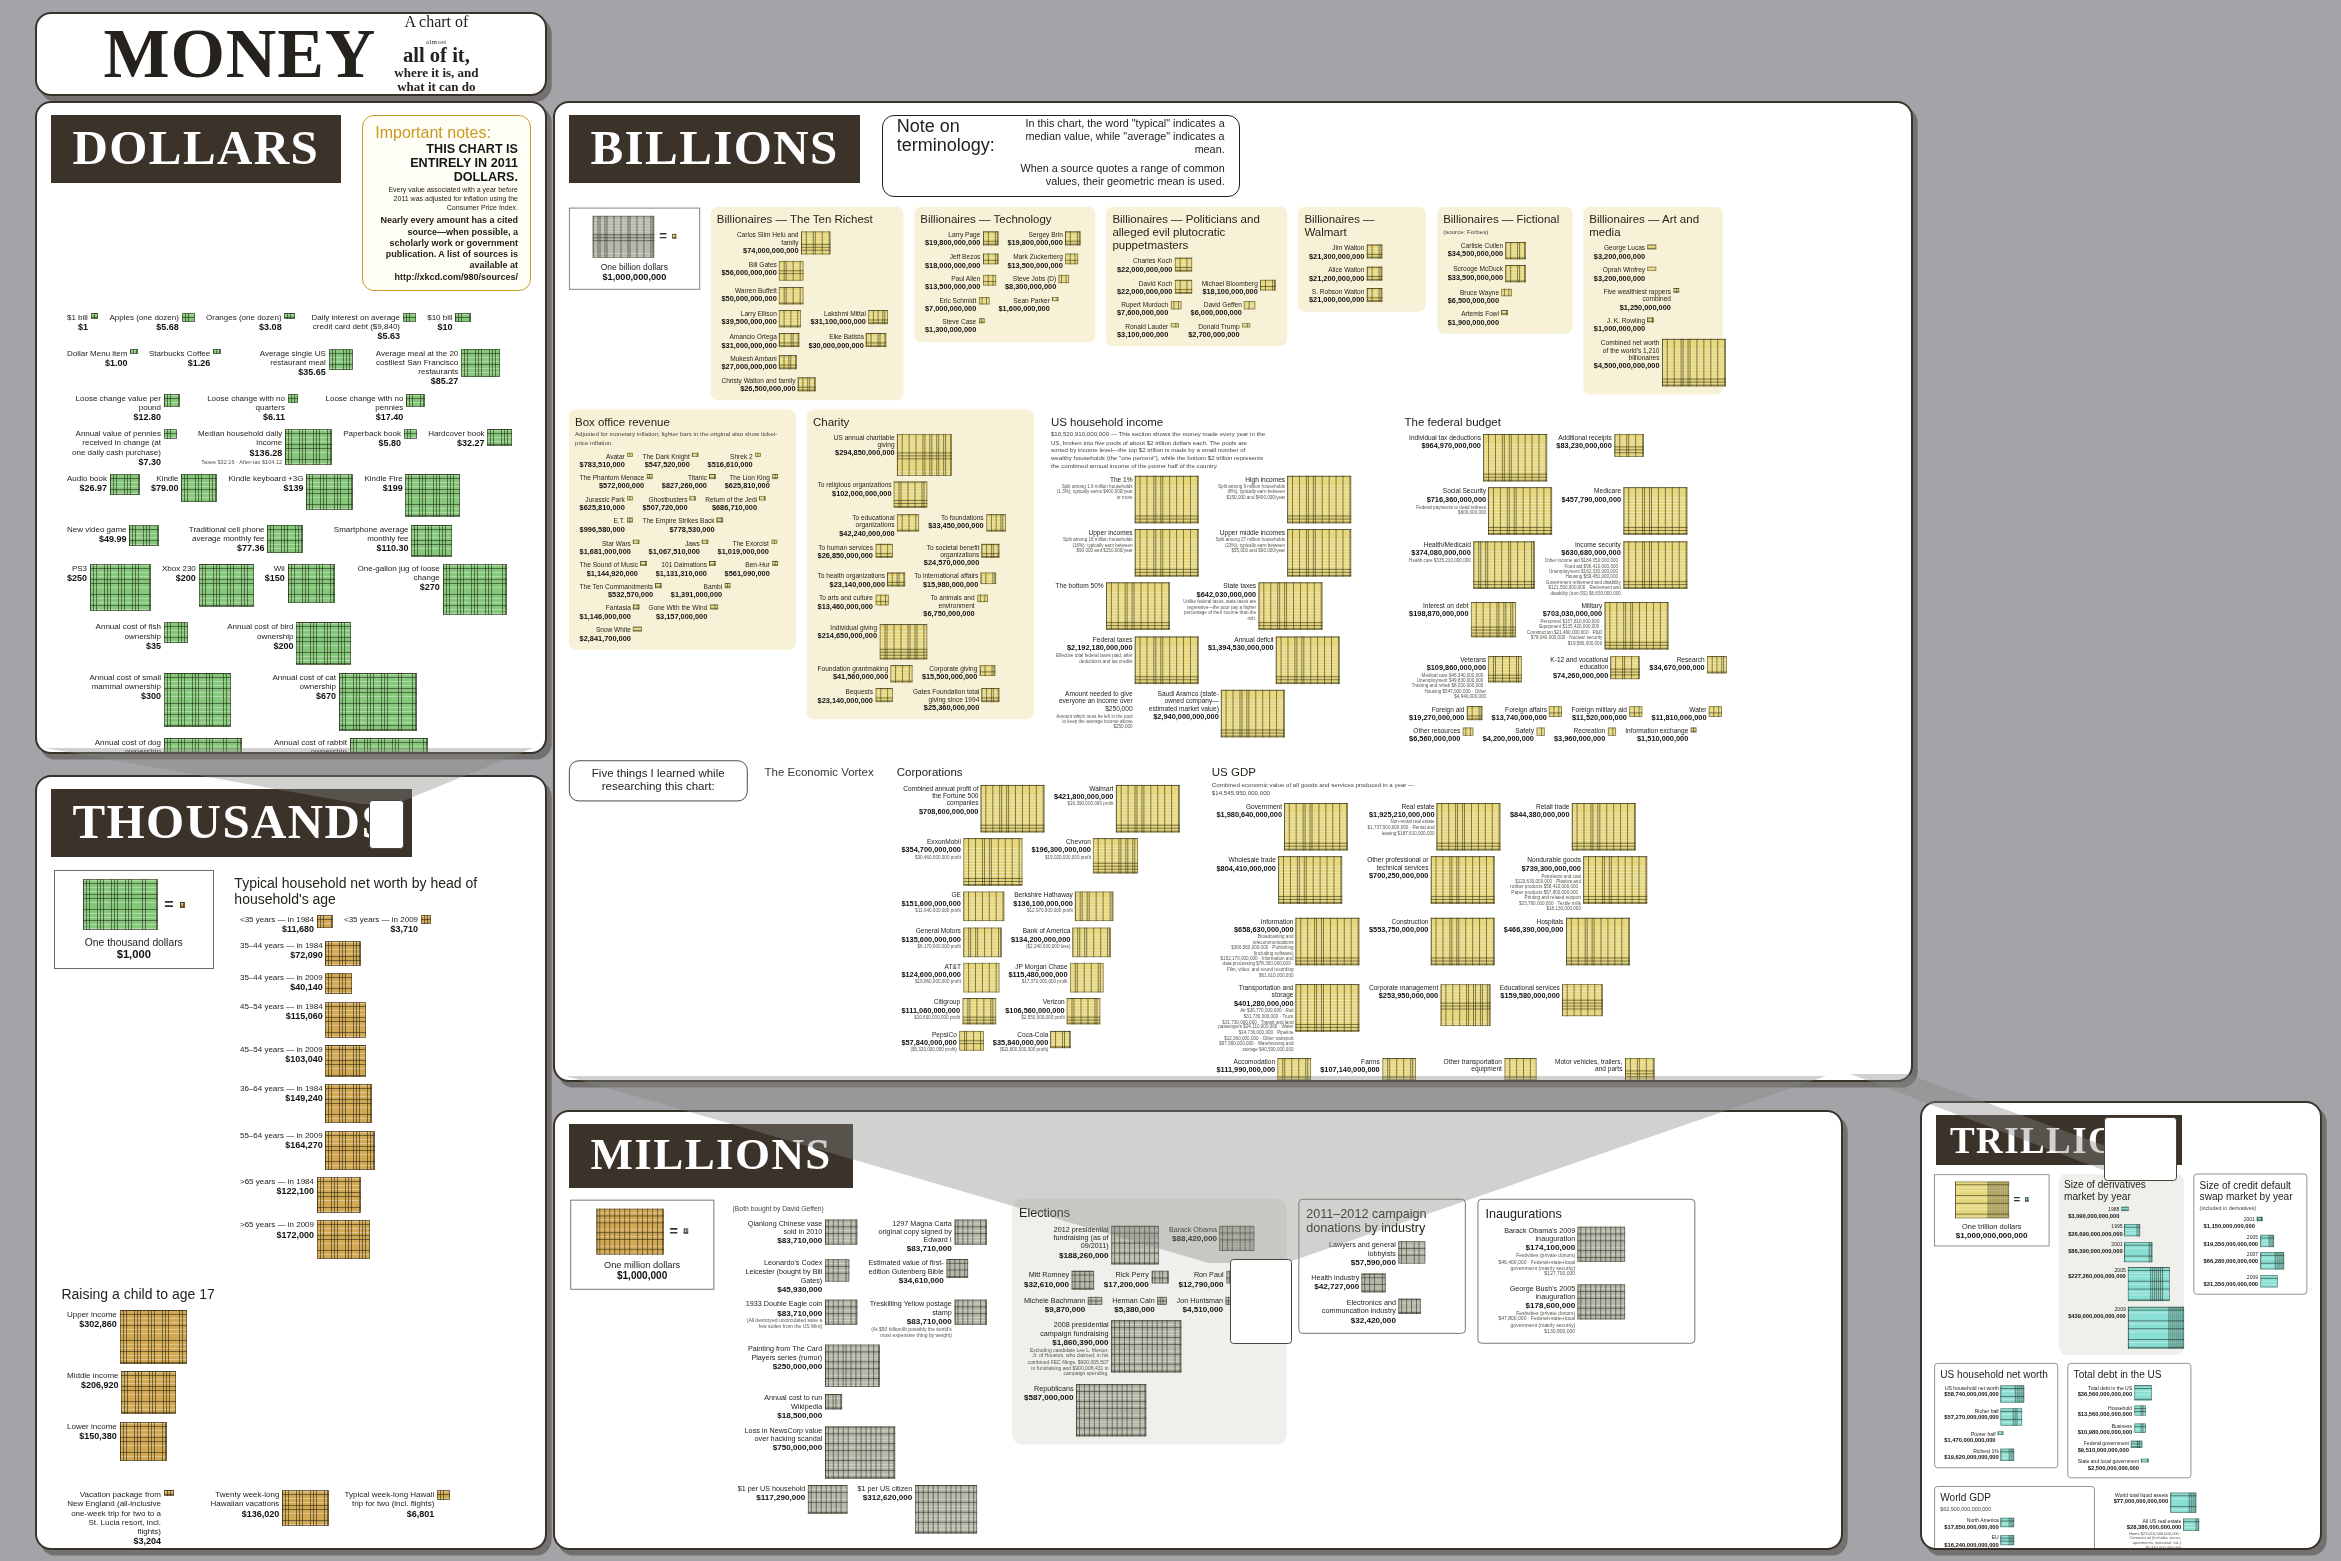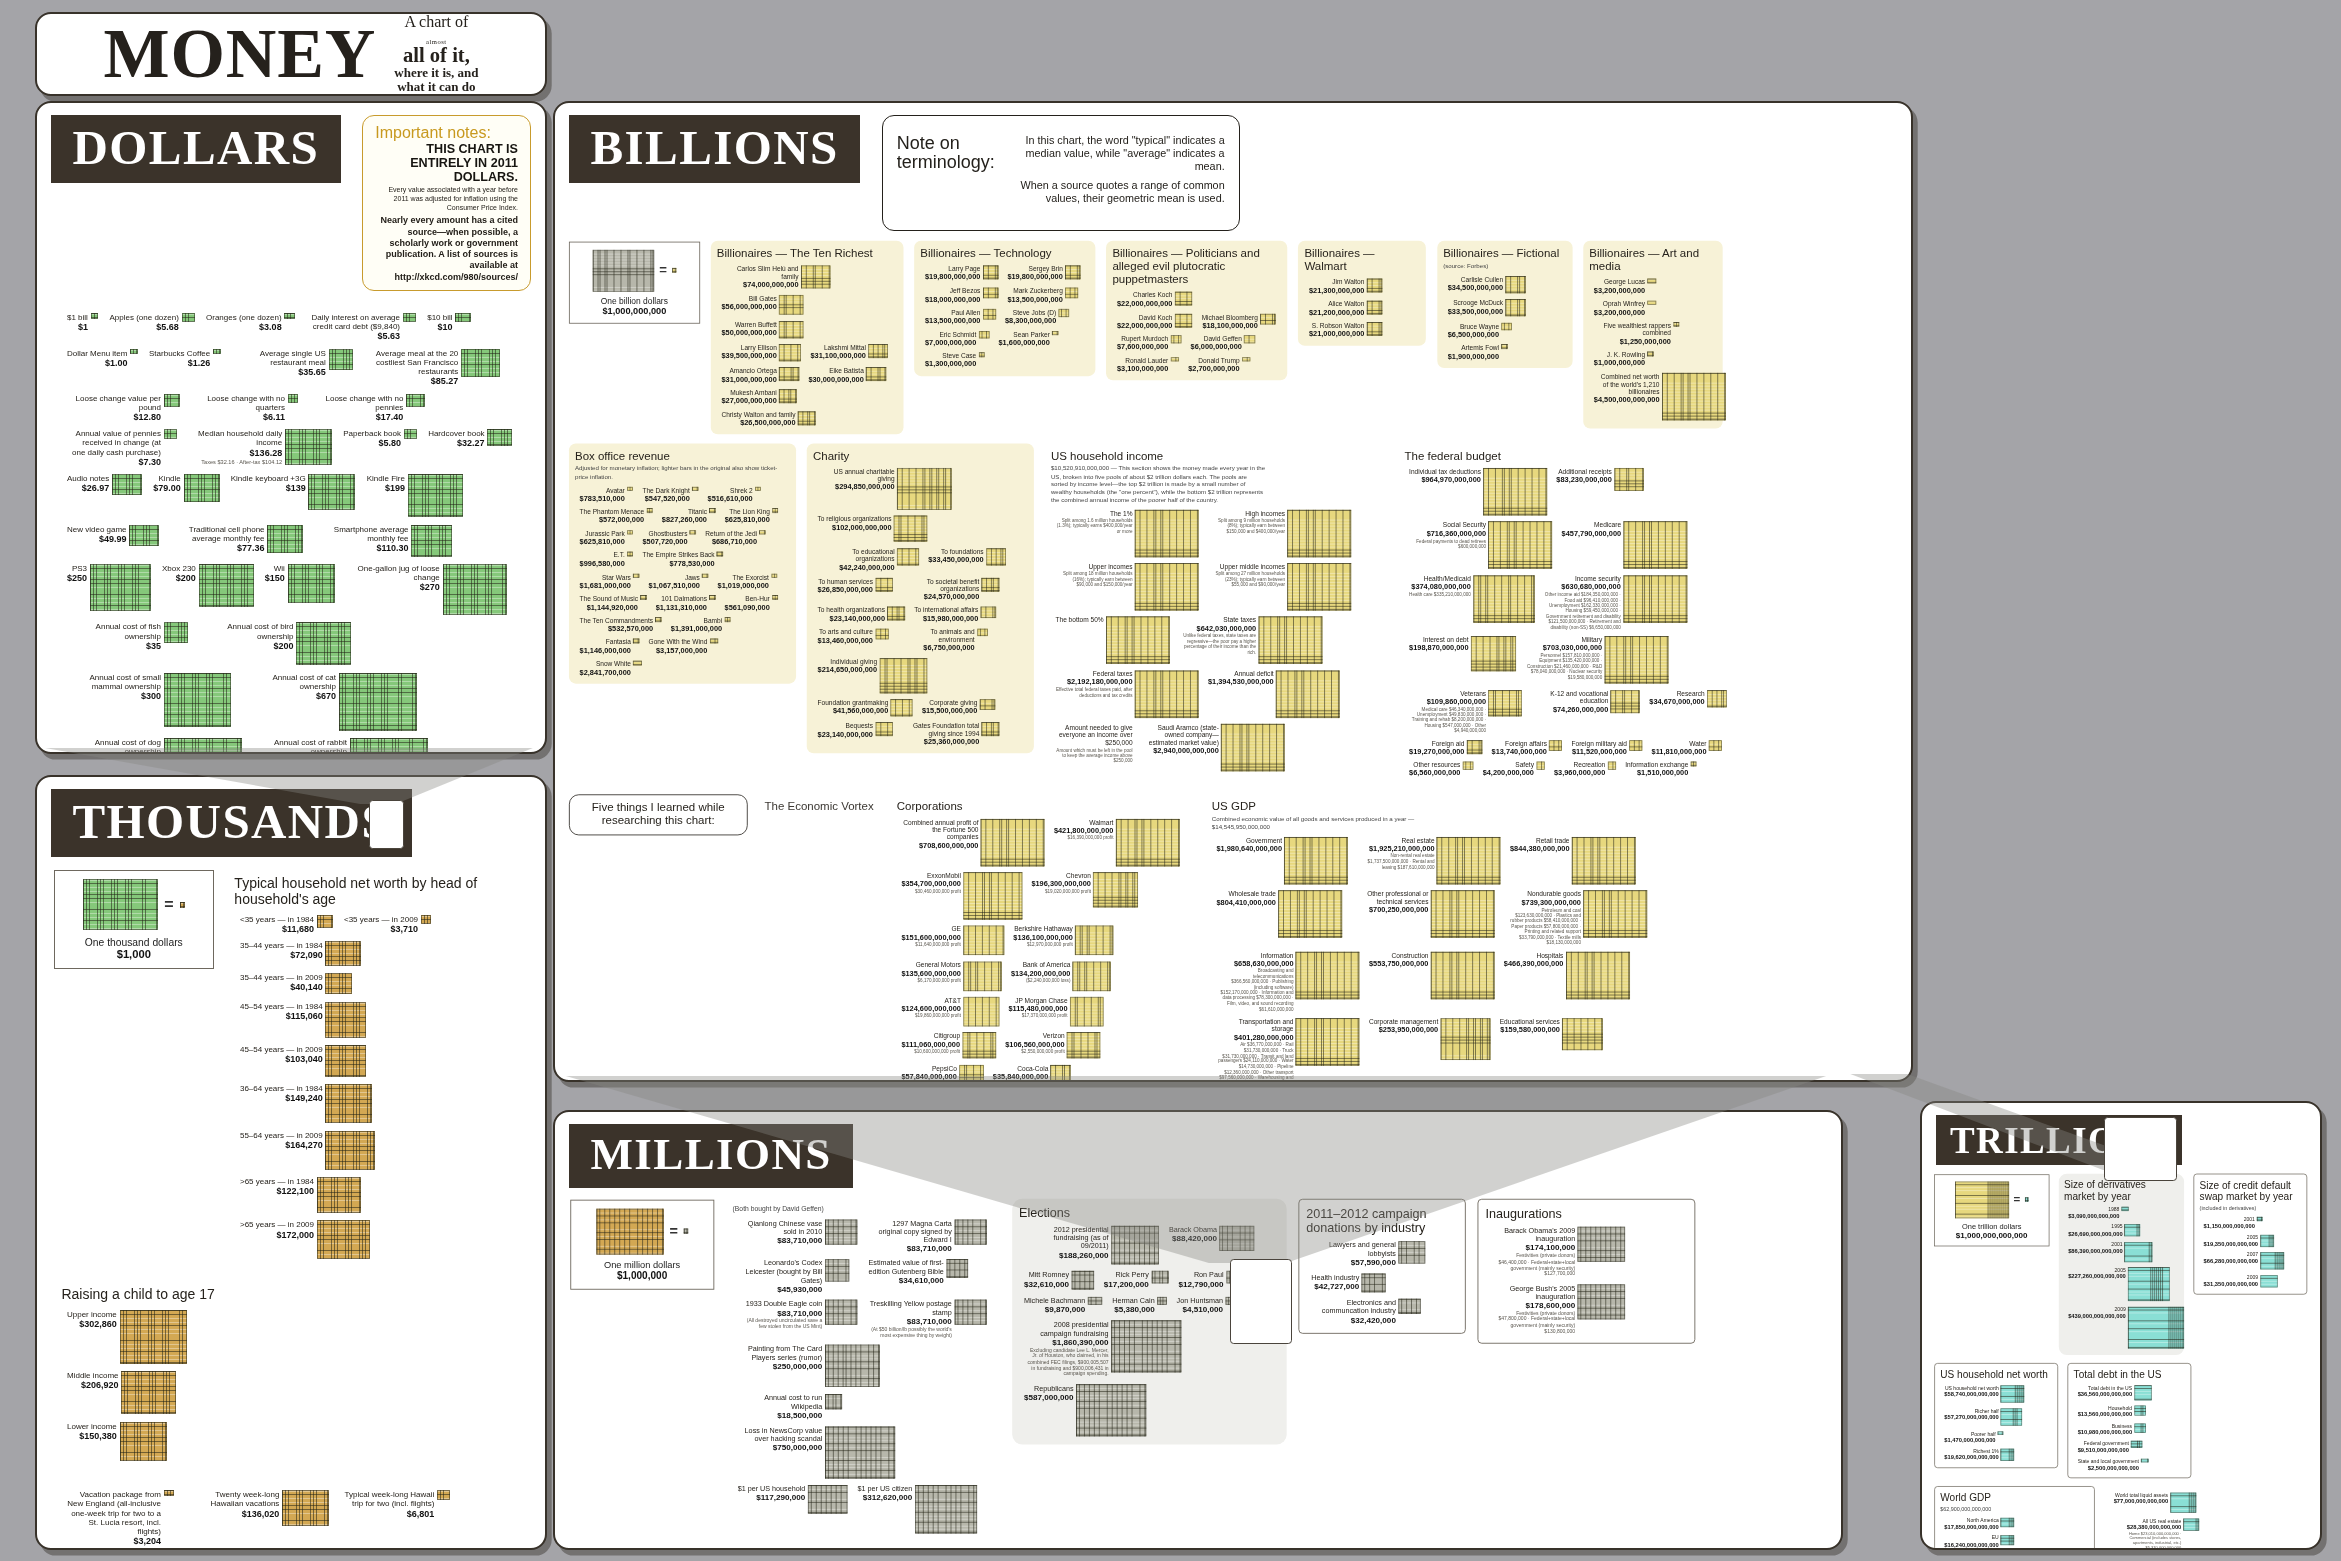--- a/index.html
+++ b/index.html
@@ -46,21 +46,21 @@
   #panel-billions .panel-body{transform:scale(.82);transform-origin:0 0;width:121%;}
   #panel-trillions .panel-body{transform:scale(.72);transform-origin:0 0;width:138%;}
   #panel-millions .panel-body{transform:scale(.9);transform-origin:0 0;width:111%;}
 
   
   .notesbox{border:1.9px solid #c89b2d;border-radius:12px;padding:7.5px 12px;max-width:290px;background:#fffef6;}
   .notes-title{color:#c8991f;font-size:16px;float:left;margin-right:8.4px;}
   .notes-head{font-weight:bold;font-size:12.6px;color:#171511;text-align:right;}
   .notes-line{font-size:7px;color:#24201a;text-align:right;margin-top:2.8px;line-height:1.25;}
   .notes-line:nth-child(4){font-size:9px;font-weight:bold;}
-  .termbox{border:1.9px solid #24211c;border-radius:12px;padding:18px 14px;max-width:328px;display:flex;gap:12px;background:#fff;}
+  .termbox{border:1.9px solid #24211c;border-radius:12px;padding:1px 14px;max-width:328px;display:flex;gap:12px;background:#fff;}
   .term-title{font-size:18px;color:#24211c;flex:0 0 auto;line-height:1.05;width:98px;}
   .term-line{font-size:10.8px;color:#24211c;margin-bottom:6.6px;text-align:right;line-height:1.2;}
 
   
   .legendbox{border:1.4px solid #6e685e;background:#fff;margin:6.6px;padding:8.4px;display:flex;align-items:center;gap:6.6px;flex-direction:row;}
   .legendbox .leg-txt{text-align:center;width:100%;}
   .legendbox{flex-wrap:wrap;width:141px;justify-content:center;}
   .leg-lbl{font-size:10.3px;color:#222;}
   .leg-val{font-size:11.2px;font-weight:bold;color:#111;}
   .eq{font-size:16px;font-weight:bold;color:#333;}
@@ -238,21 +238,21 @@
             </div>
             <div class="item">
               <div class="txt">
                 <span class="lbl">Hardcover book</span>
                 <span class="val">$32.27</span>
               </div>
               <div class="blocks c-green" style="width: 22.5px; height: 15px;"></div>
             </div>
             <div class="item">
               <div class="txt">
-                <span class="lbl">Audio notes</span>
+                <span class="lbl">Audio book</span>
                 <span class="val">$26.97</span>
               </div>
               <div class="blocks c-green" style="width: 28px; height: 19px;"></div>
             </div>
             <div class="item">
               <div class="txt">
                 <span class="lbl">Kindle</span>
                 <span class="val">$79.00</span>
               </div>
               <div class="blocks c-green" style="width: 34px; height: 26px;"></div>

